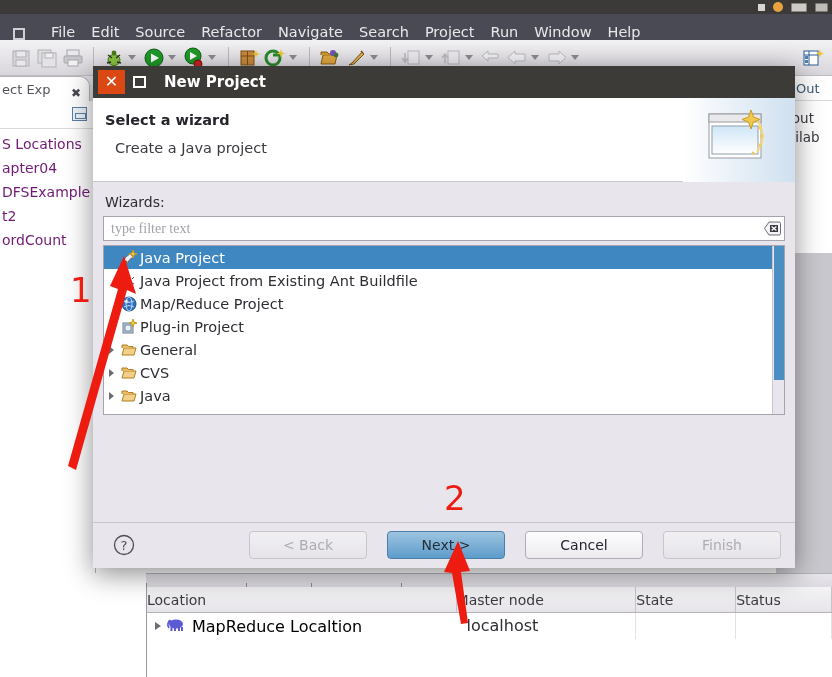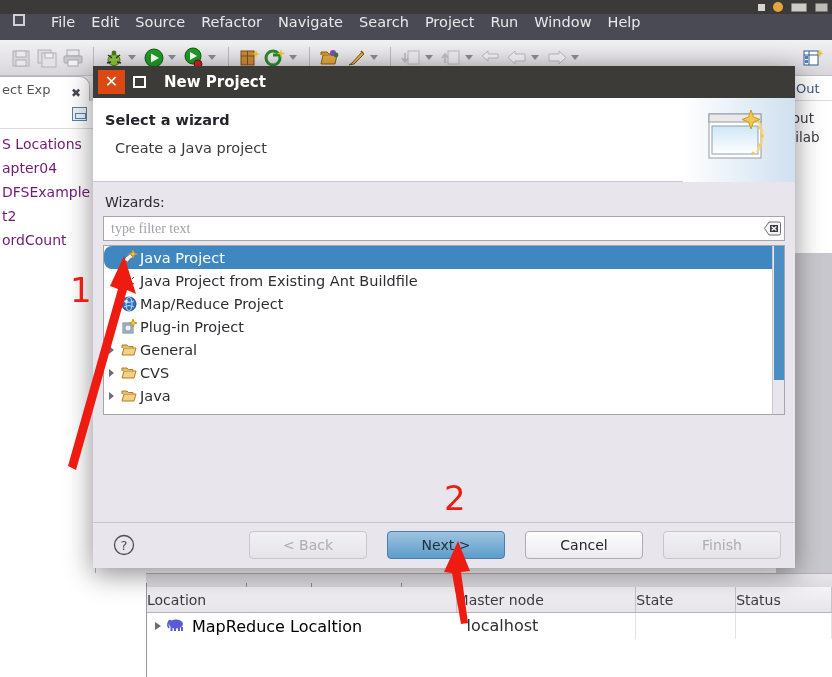--- a/index.html
+++ b/index.html
@@ -19,21 +19,21 @@
   .unity-tray { position: absolute; right: 4px; top: 0; height: 14px; display: flex; align-items: center; gap: 8px; }
   .tray-kbd { width: 16px; height: 9px; background: #cfcbc6; border: 1px solid #8a8680; border-radius: 1px; }
   .tray-bat { width: 13px; height: 9px; background: #bfbbb6; border: 1px solid #7d7a75; border-radius: 1px; }
   .tray-dot { width: 10px; height: 10px; border-radius: 50%; background: #e8a33d; }
   .tray-sq { width: 7px; height: 7px; background: #d8d4d0; }
 
   
   .menubar {
     position: absolute; left: 0; top: 14px; width: 832px; height: 26px;
     background: #4a4a55;
-    display: flex; align-items: flex-start;
+    display: flex; align-items: flex-end;
     color: #e8e8ea;
     font-size: 14.5px;
   }
   .menubar .winbtn {
     width: 12px; height: 12px; border: 2px solid #cfcfd4;
     margin-left: 13px; margin-right: 18px;
   }
   .menubar .mi { padding: 0 8px; white-space: nowrap; cursor: default; }
 
   
@@ -170,21 +170,21 @@
     font-size: 14px; color: #ef4444; padding-left: 7px;
   }
   .filter-input::placeholder { color: #a3a1a9; }
   .filter-clear { width: 24px; height: 23px; display:flex; align-items:center; justify-content:center; }
 
   .wiz-list {
     position: relative; margin-top: 4px; height: 170px; background: #ffffff;
     border: 1px solid #a6a4ac; overflow: hidden;
   }
   .wiz-row { height: 23px; display: flex; align-items: center; font-size: 14.5px; color: #2e2d33; white-space: nowrap; }
-  .wiz-row.sel { background: #3f87c0; color: #ffffff; border-radius: 8px; }
+  .wiz-row.sel { background: #3f87c0; color: #ffffff; }
   .wiz-ind { width: 14px; display:flex; align-items:center; justify-content:center; }
   .wiz-tri { width:0;height:0;border-top:4px solid transparent;border-bottom:4px solid transparent;border-left:5px solid #6e6c74; }
   .wiz-ico { width: 22px; display:flex; align-items:center; justify-content:center; }
   .wiz-scroll {
     position: absolute; right: 0; top: 0; width: 12px; height: 100%;
     background: #e8e6ec; border-left: 1px solid #cac8ce;
   }
   .wiz-thumb { position:absolute; left:1px; top:0; width: 10px; height: 134px; background: #4a8ec2; }
 
   .dlg-footer {

